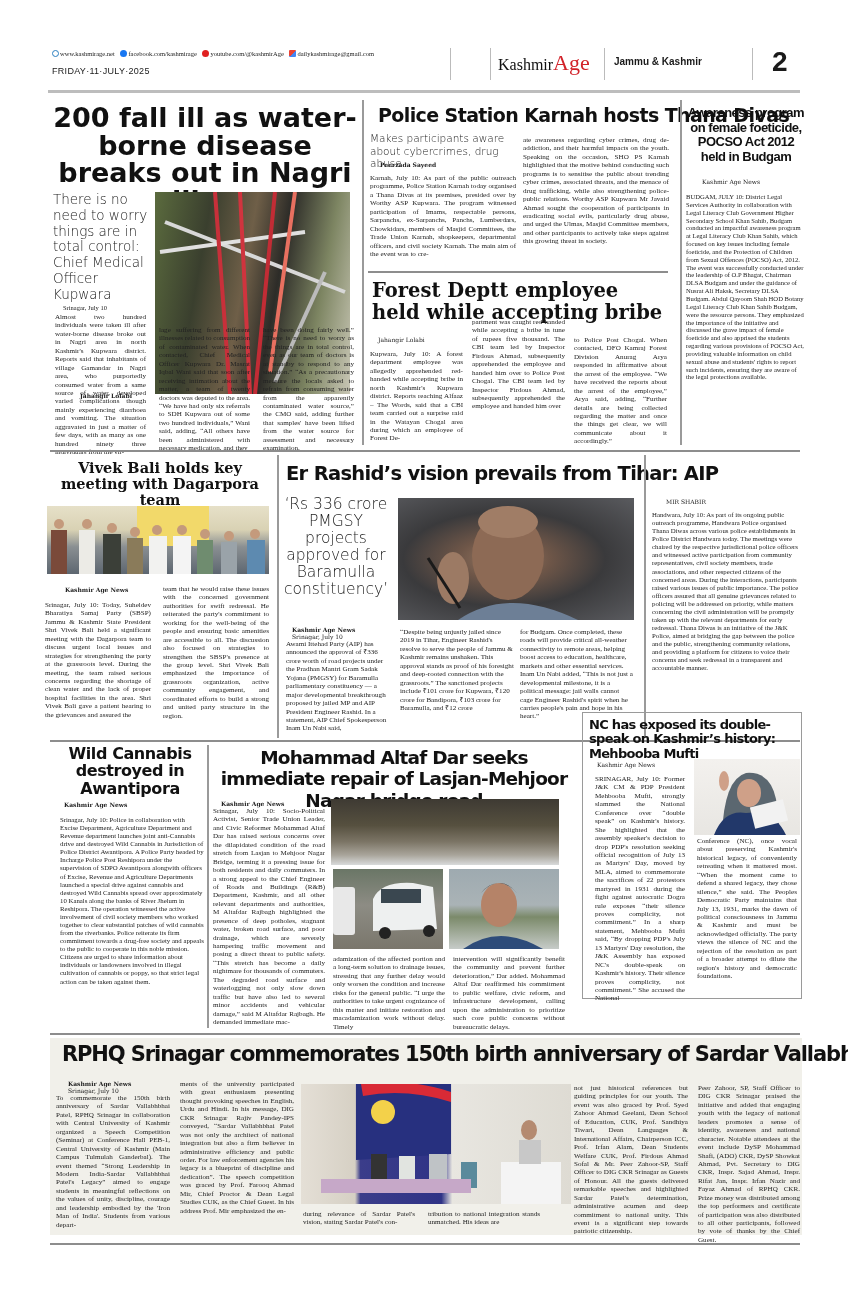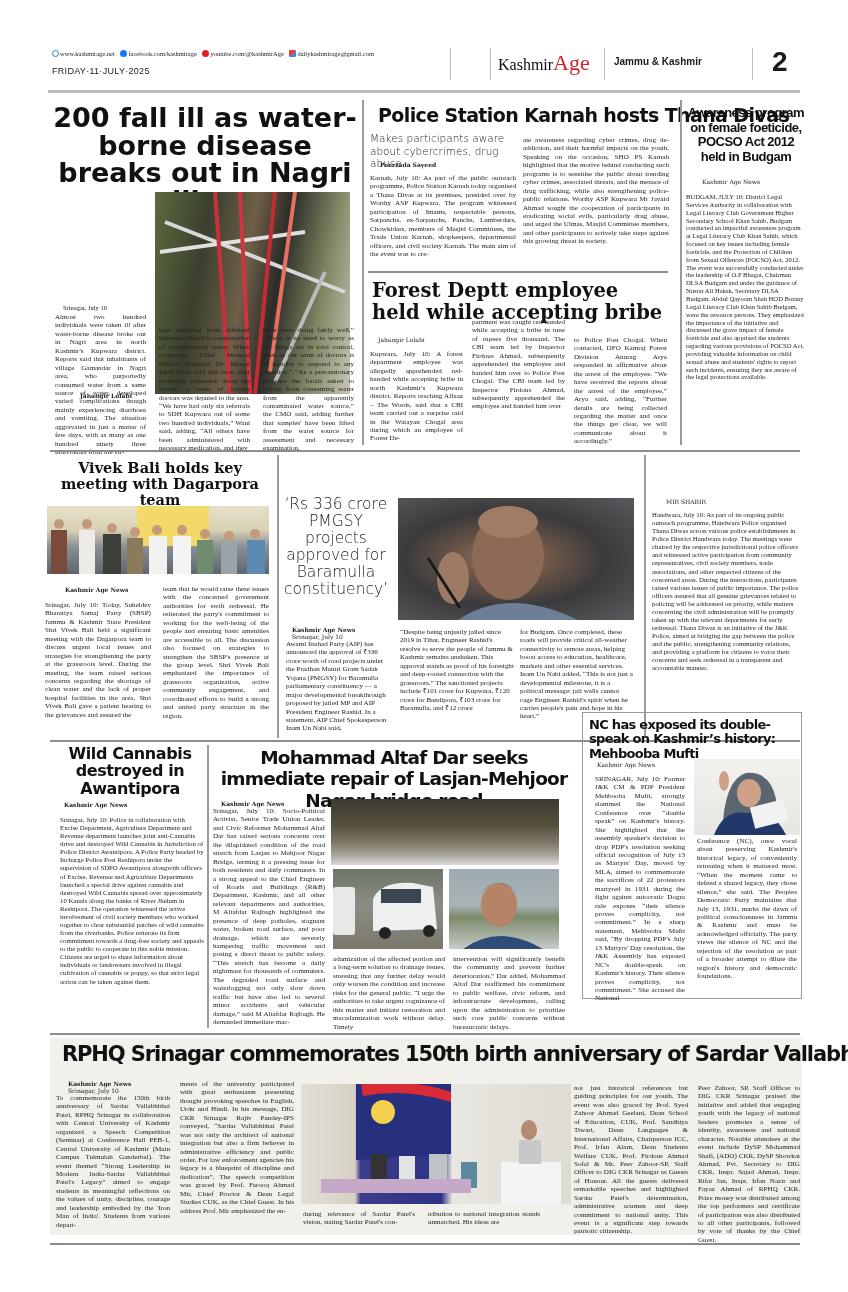--- a/index.html
+++ b/index.html
@@ -41,20 +41,21 @@
 <div class="abs hdr-vsep" style="left:490px;top:48px;height:32px"></div>
 <div class="abs logo"><span class="k">Kashmir</span><span class="a">Age</span></div>
 <div class="abs hdr-vsep" style="left:604px;top:48px;height:32px"></div>
 <div class="abs section">Jammu &amp; Kashmir</div>
 <div class="abs hdr-vsep" style="left:752px;top:48px;height:32px"></div>
 <div class="abs pageno">2</div>
 <div class="abs hdr-rule"></div>
 
 <article class="abs" style="left:50px;top:100px;width:310px;height:350px">
   <h1 class="hl-sans" style="position:absolute;left:0;top:4px;width:310px;font-size:27px;text-align:center;font-family:'DejaVu Sans',sans-serif">200 fall ill as water-borne disease breaks out in Nagri village</h1>
+  <div class="dek" style="position:absolute;left:3px;top:92px;width:95px;font-size:13.5px;line-height:1.17">There is no need to worry things are in total control: Chief Medical Officer Kupwara</div>
   <div class="photo" style="position:absolute;left:105px;top:92px;width:195px;height:202px;background:linear-gradient(100deg,#5b6b3e 0%,#3a3f2e 25%,#6f5f48 45%,#2d2c28 60%,#7d8562 80%,#c9c7b6 100%)">
     <svg width="195" height="202">
         <g stroke-width="4" fill="none">
           <path d="M10 30 L190 100" stroke="#d8d8d8"></path>
           <path d="M5 60 L150 40" stroke="#e0e0e0"></path>
           <path d="M60 0 L75 202" stroke="#c8303a"></path>
           <path d="M85 0 L95 202" stroke="#d0343e"></path>
           <path d="M120 0 L100 202" stroke="#c22c35"></path>
           <path d="M140 0 L115 180" stroke="#e87060"></path>
           <path d="M170 80 L120 190" stroke="#bbb"></path>
@@ -129,20 +130,21 @@
       </svg>
   </div>
   <div class="byline" style="position:absolute;left:20px;top:128px;font-weight:bold">Kashmir Age News</div>
   <div class="col" style="position:absolute;left:0;top:143px;width:106px">Srinagar, July 10: Today, Suheldev Bharatiya Samaj Party (SBSP) Jammu &amp; Kashmir State President Shri Vivek Bali held a significant meeting with the Dagarpora team to discuss urgent local issues and strategies for strengthening the party at the grassroots level. During the meeting, the team raised serious concerns regarding the shortage of clean water and the lack of proper hospital facilities in the area. Shri Vivek Bali gave a patient hearing to the grievances and assured the</div>
   <div class="col" style="position:absolute;left:118px;top:127px;width:106px">team that he would raise these issues with the concerned government authorities for swift redressal. He reiterated the party's commitment to working for the well-being of the people and ensuring basic amenities are accessible to all. The discussion also focused on strategies to strengthen the SBSP's presence at the group level. Shri Vivek Bali emphasized the importance of grassroots organization, active community engagement, and coordinated efforts to build a strong and united party structure in the region.</div>
 </article>
 
 <div class="abs rule-v" style="left:277px;top:455px;height:283px"></div>
 
 <article class="abs" style="left:282px;top:458px;width:356px;height:285px">
+  <h2 class="hl-sans" style="position:absolute;left:4px;top:6px;font-size:19.5px;white-space:nowrap;font-family:'DejaVu Sans',sans-serif;letter-spacing:-.7px">Er Rashid’s vision prevails from Tihar: AIP</h2>
   <div class="dek" style="position:absolute;left:0;top:38px;width:108px;font-size:15.5px;text-align:center;line-height:1.1">‘Rs 336 crore PMGSY projects approved for Baramulla constituency’</div>
   <div class="photo" style="position:absolute;left:116px;top:40px;width:236px;height:122px;background:radial-gradient(ellipse at 45% 50%,#9a7a64 0%,#6e5648 25%,#3a3a3c 55%,#5a5b5f 100%)">
     <svg width="236" height="122">
         <ellipse cx="110" cy="58" rx="36" ry="44" fill="#8d6a55"></ellipse>
         <ellipse cx="110" cy="24" rx="30" ry="16" fill="#a07d66"></ellipse>
         <path d="M60 122 Q110 88 180 122 Z" fill="#6d7f96"></path>
         <ellipse cx="55" cy="80" rx="16" ry="26" fill="#9c7a64"></ellipse>
         <line x1="30" y1="60" x2="62" y2="110" stroke="#1a1a1a" stroke-width="3"></line>
       </svg>
   </div>

